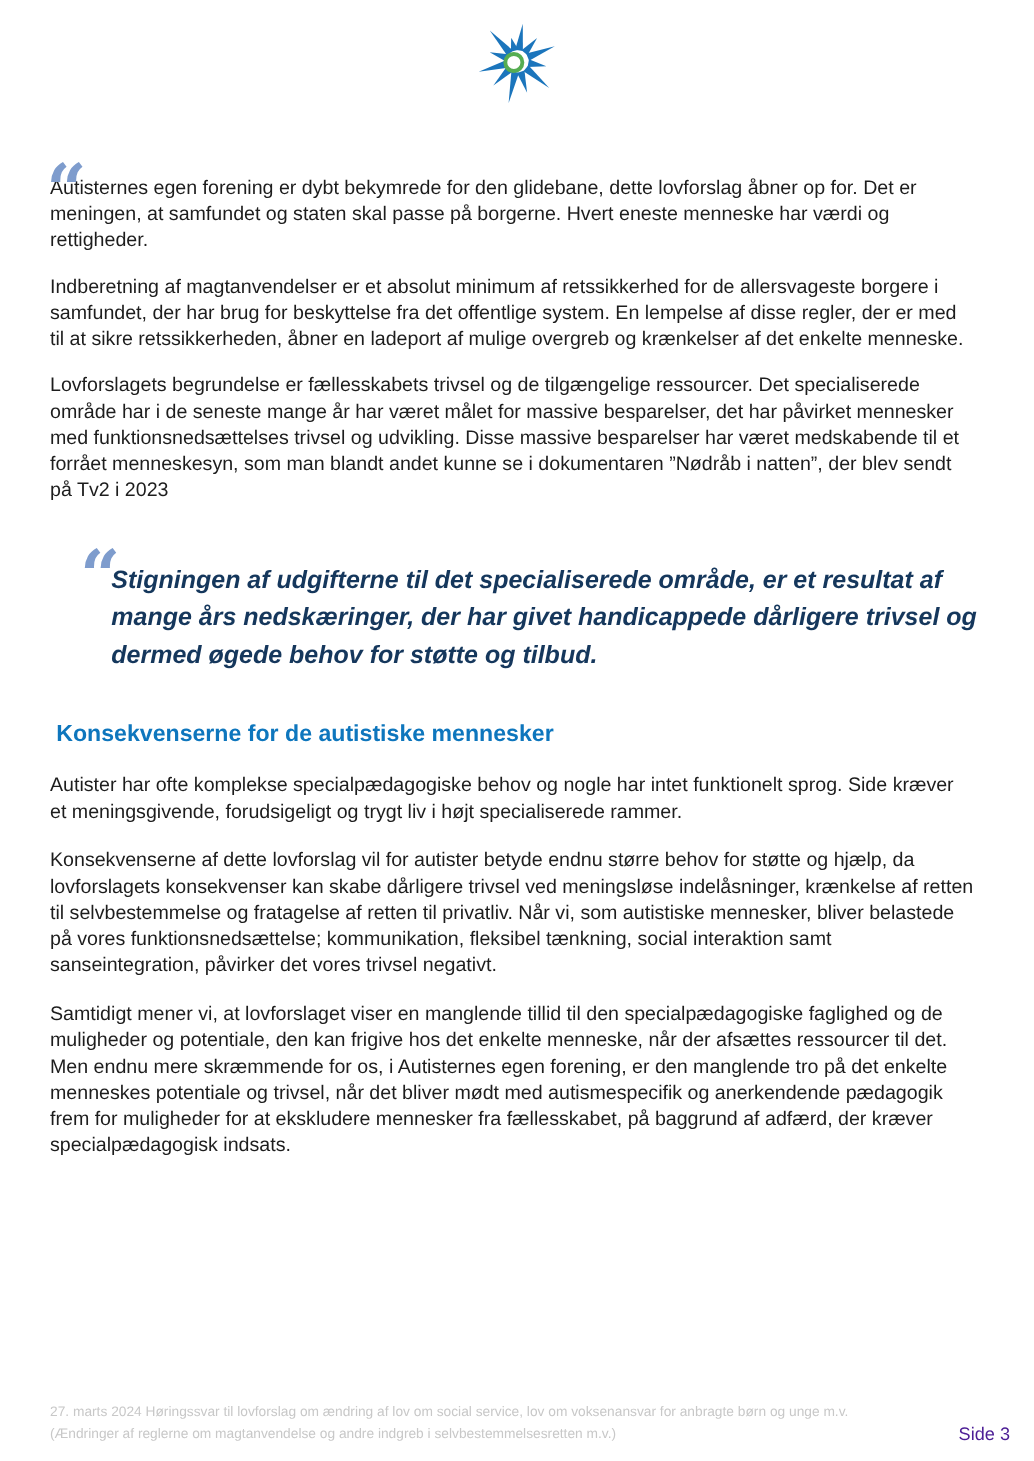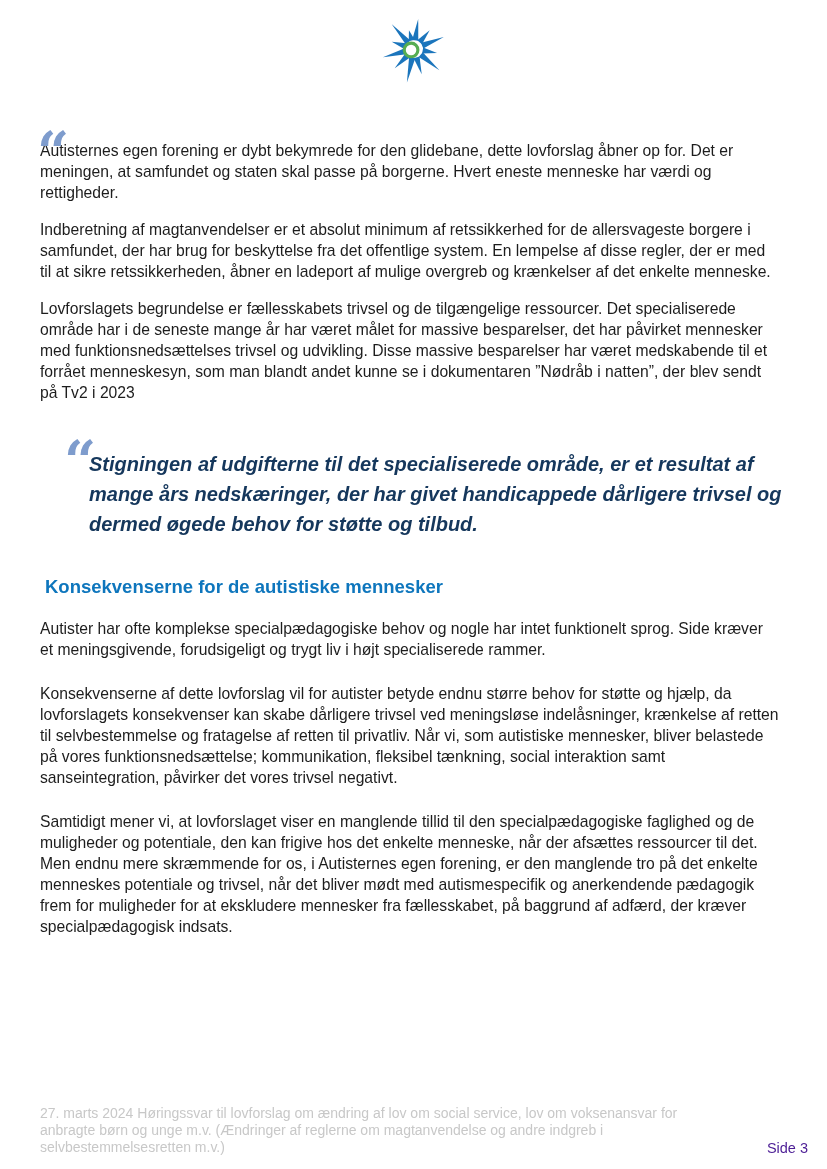--- a/index.html
+++ b/index.html
@@ -52,35 +52,35 @@
   .quote-2 { margin:46px 0 0 27px; padding-left:22px; max-width:700px; }
 
   
   p.body-par {
     font-size:15.7px; line-height:21px;
     margin:16px 0 0 0; max-width:739px;
     color:#1d1d1d;
   }
   p.first-after-quote { margin-top:44px; }
   p.first-after-heading { margin-top:20px; }
-  p.spaced { margin-top:23px; }
+  p.spaced { margin-top:18px; }
 
   h2.section-heading {
     font-size:18.5px; font-weight:bold;
     color:#0e76bd;
     margin:37px 0 0 5px;
   }
 
   
   .footer {
     position:absolute; left:40px; right:19px; bottom:13px;
     display:flex; justify-content:space-between; align-items:flex-end;
   }
   .footer-note {
-    font-size:14px; line-height:17px;
+    font-size:11px; line-height:17px;
     color:#c8c8c8;
     max-width:676px;
   }
   .footer-page {
     font-size:14.5px; color:#4c1d95; white-space:nowrap;
     padding-left:12px;
   }
 </style>
 </head>
 <body>

